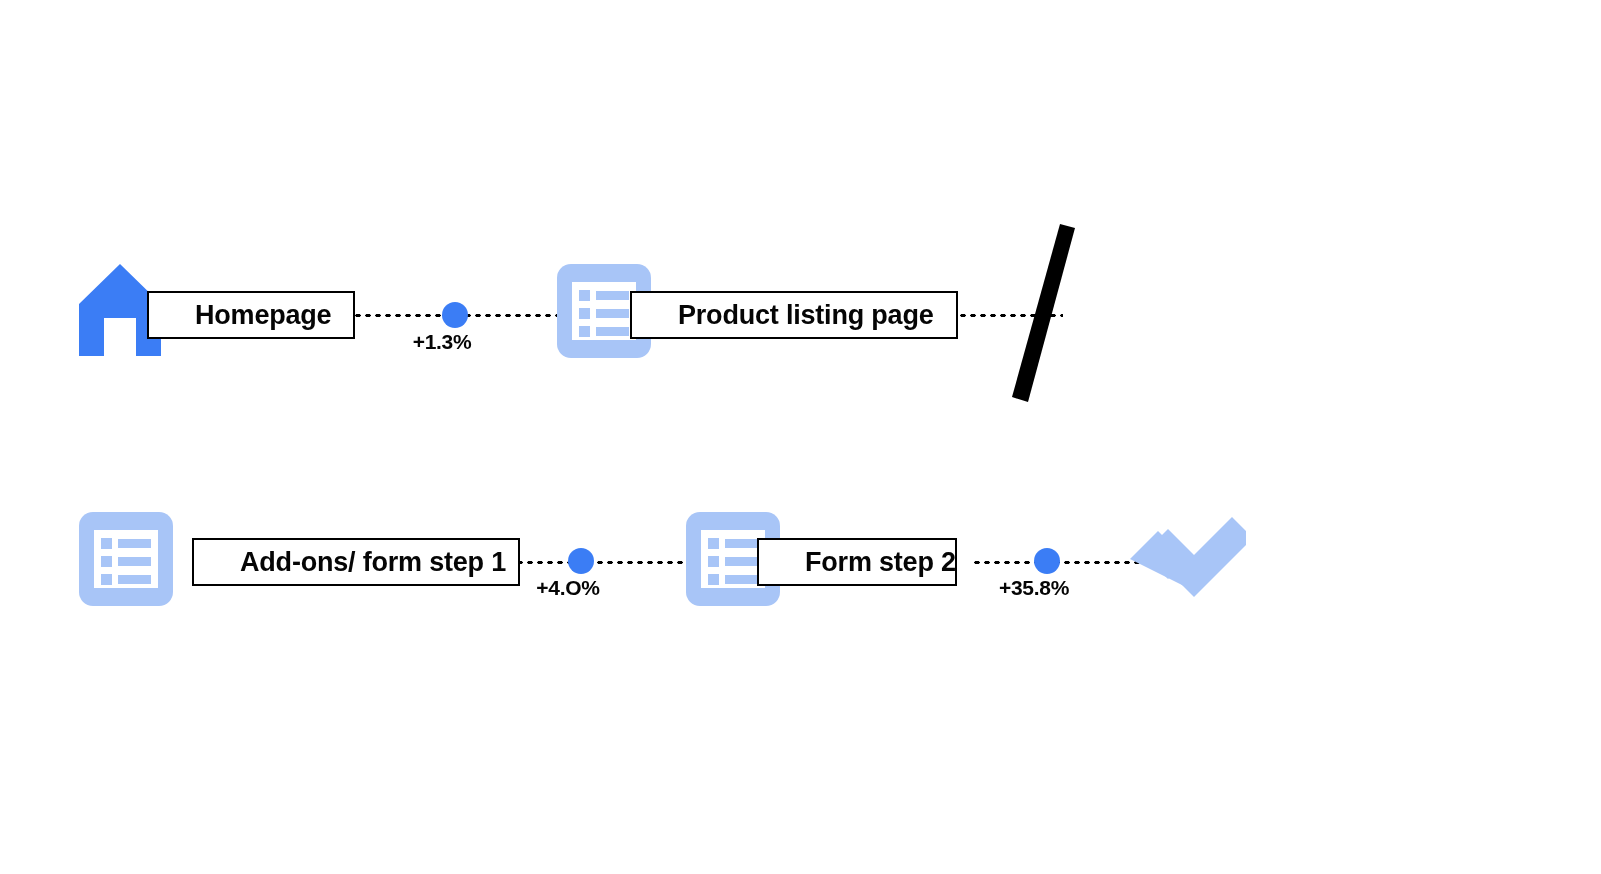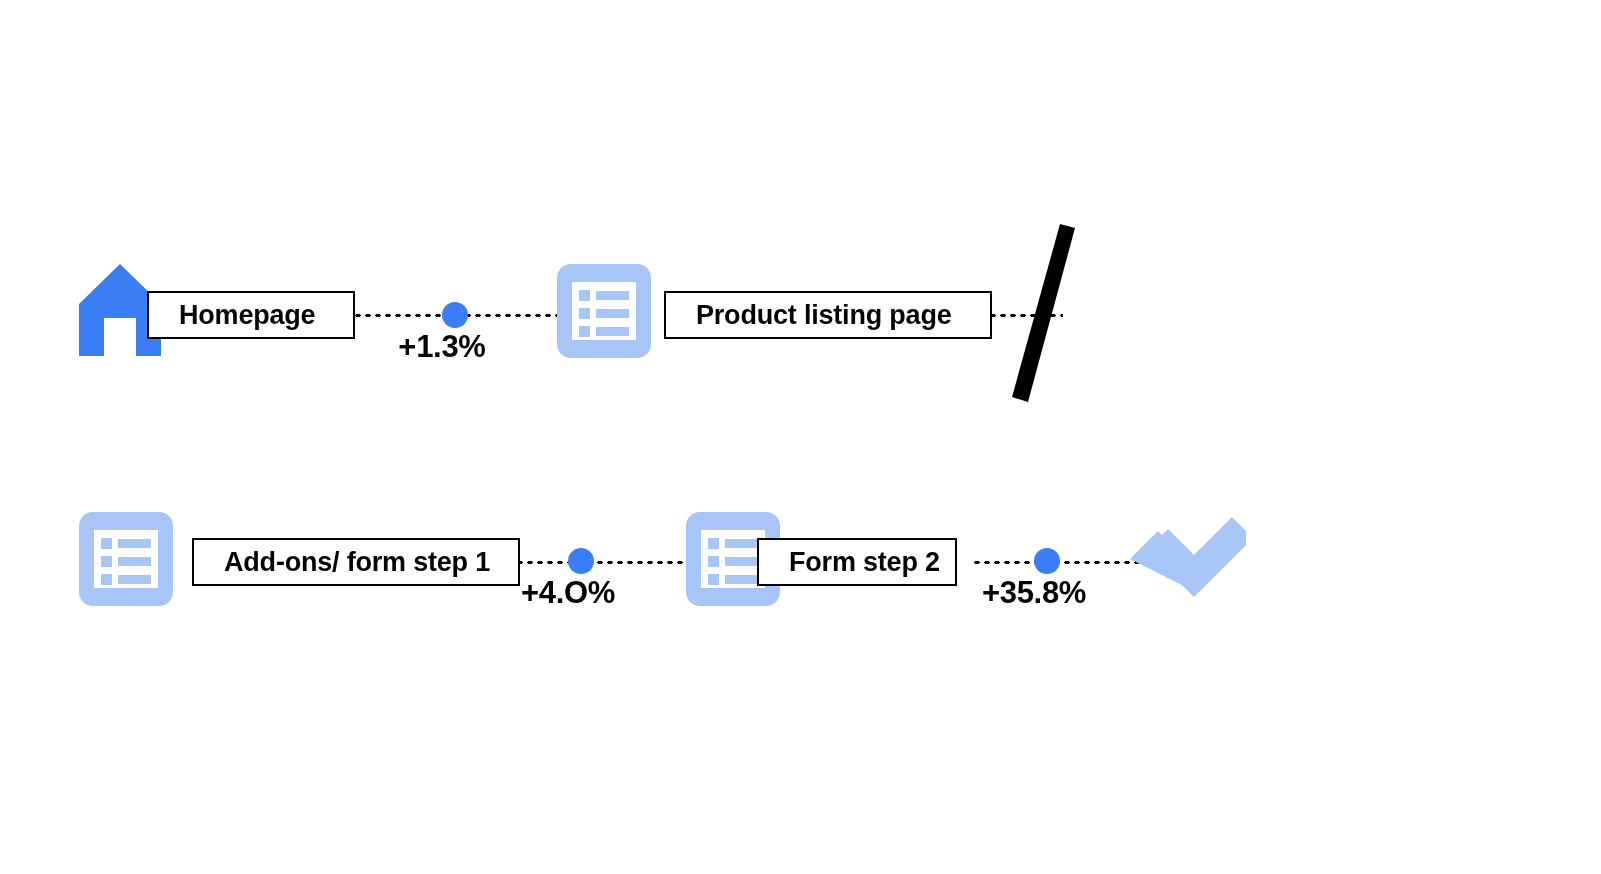--- a/index.html
+++ b/index.html
@@ -35,21 +35,21 @@
     z-index: 5;
   }
   .label-box .label-text {
     font-family: "Liberation Sans", sans-serif;
     font-weight: bold;
     font-size: 27px;
     line-height: 1;
     color: #050505;
     letter-spacing: -0.2px;
     white-space: nowrap;
-    padding-left: 30px;
+    padding-left: 46px;
     padding-right: 28px;
   }
 
   
   .icon {
     position: absolute;
     z-index: 2;
   }
 
   
@@ -77,21 +77,21 @@
     left: 0;
     top: 0;
   }
   .metric .metric-value {
     position: absolute;
     top: 29px;
     left: 50%;
     transform: translateX(-50%);
     font-family: "Liberation Sans", sans-serif;
     font-weight: bold;
-    font-size: 31px;
+    font-size: 21px;
     line-height: 1;
     color: #050505;
     white-space: nowrap;
     letter-spacing: -0.3px;
   }
 
   
   .slash-mark {
     position: absolute;
     z-index: 4;
@@ -127,21 +127,21 @@
       <rect x="15" y="18" width="64" height="58" fill="#ffffff"></rect>
       <rect x="22" y="26" width="11" height="11" fill="#a8c5f7"></rect>
       <rect x="39" y="27" width="33" height="9" fill="#a8c5f7"></rect>
       <rect x="22" y="44" width="11" height="11" fill="#a8c5f7"></rect>
       <rect x="39" y="45" width="33" height="9" fill="#a8c5f7"></rect>
       <rect x="22" y="62" width="11" height="11" fill="#a8c5f7"></rect>
       <rect x="39" y="63" width="33" height="9" fill="#a8c5f7"></rect>
     </svg>
   </div>
 
-  <div class="label-box" style="left:630px; top:291px; width:328px;margin-left:34px;">
+  <div class="label-box" style="left:630px; top:291px; width:328px;">
     <span class="label-text">Product listing page</span>
   </div>
 
   <div class="slash-mark" style="left:1003px; top:222px; width:80px; height:182px;">
     <svg width="80" height="182" viewBox="0 0 80 182" xmlns="http://www.w3.org/2000/svg">
       <path d="M57 2 L72 6 L25 180 L9 175 Z" fill="#000000"></path>
     </svg>
   </div>
 
   <div class="connector" style="left:475px; top:560px; width:262px;"></div>

